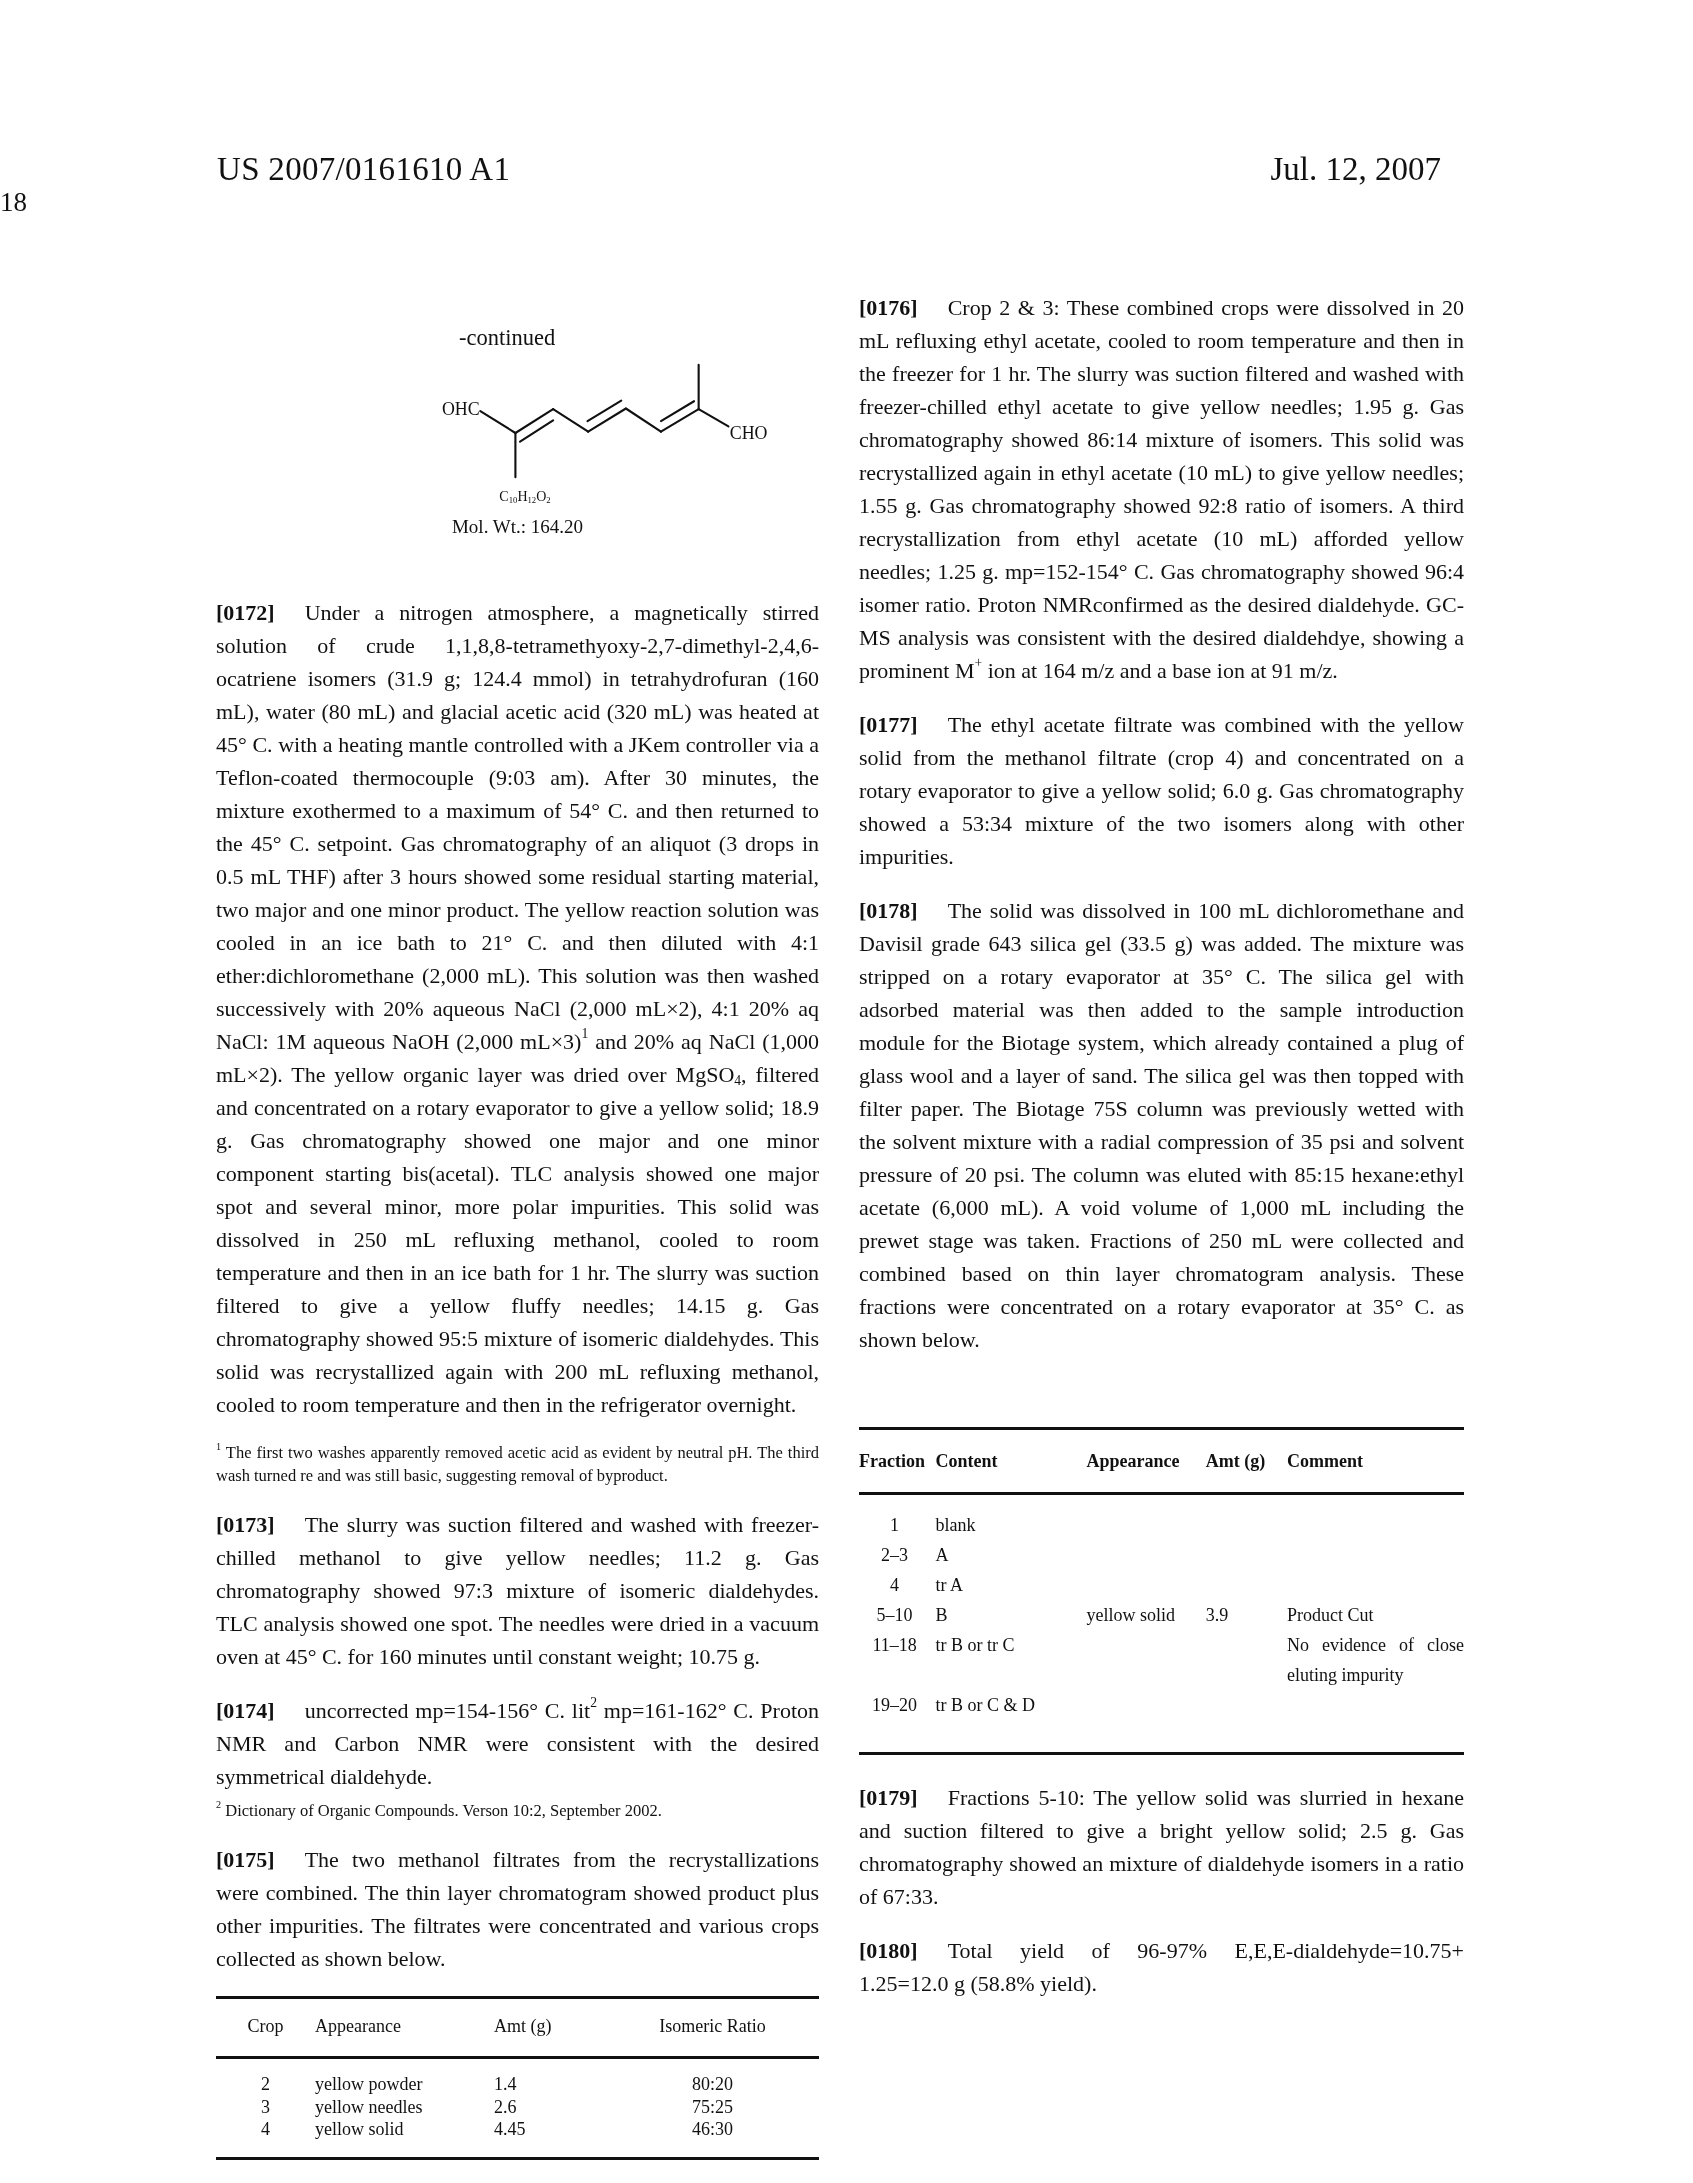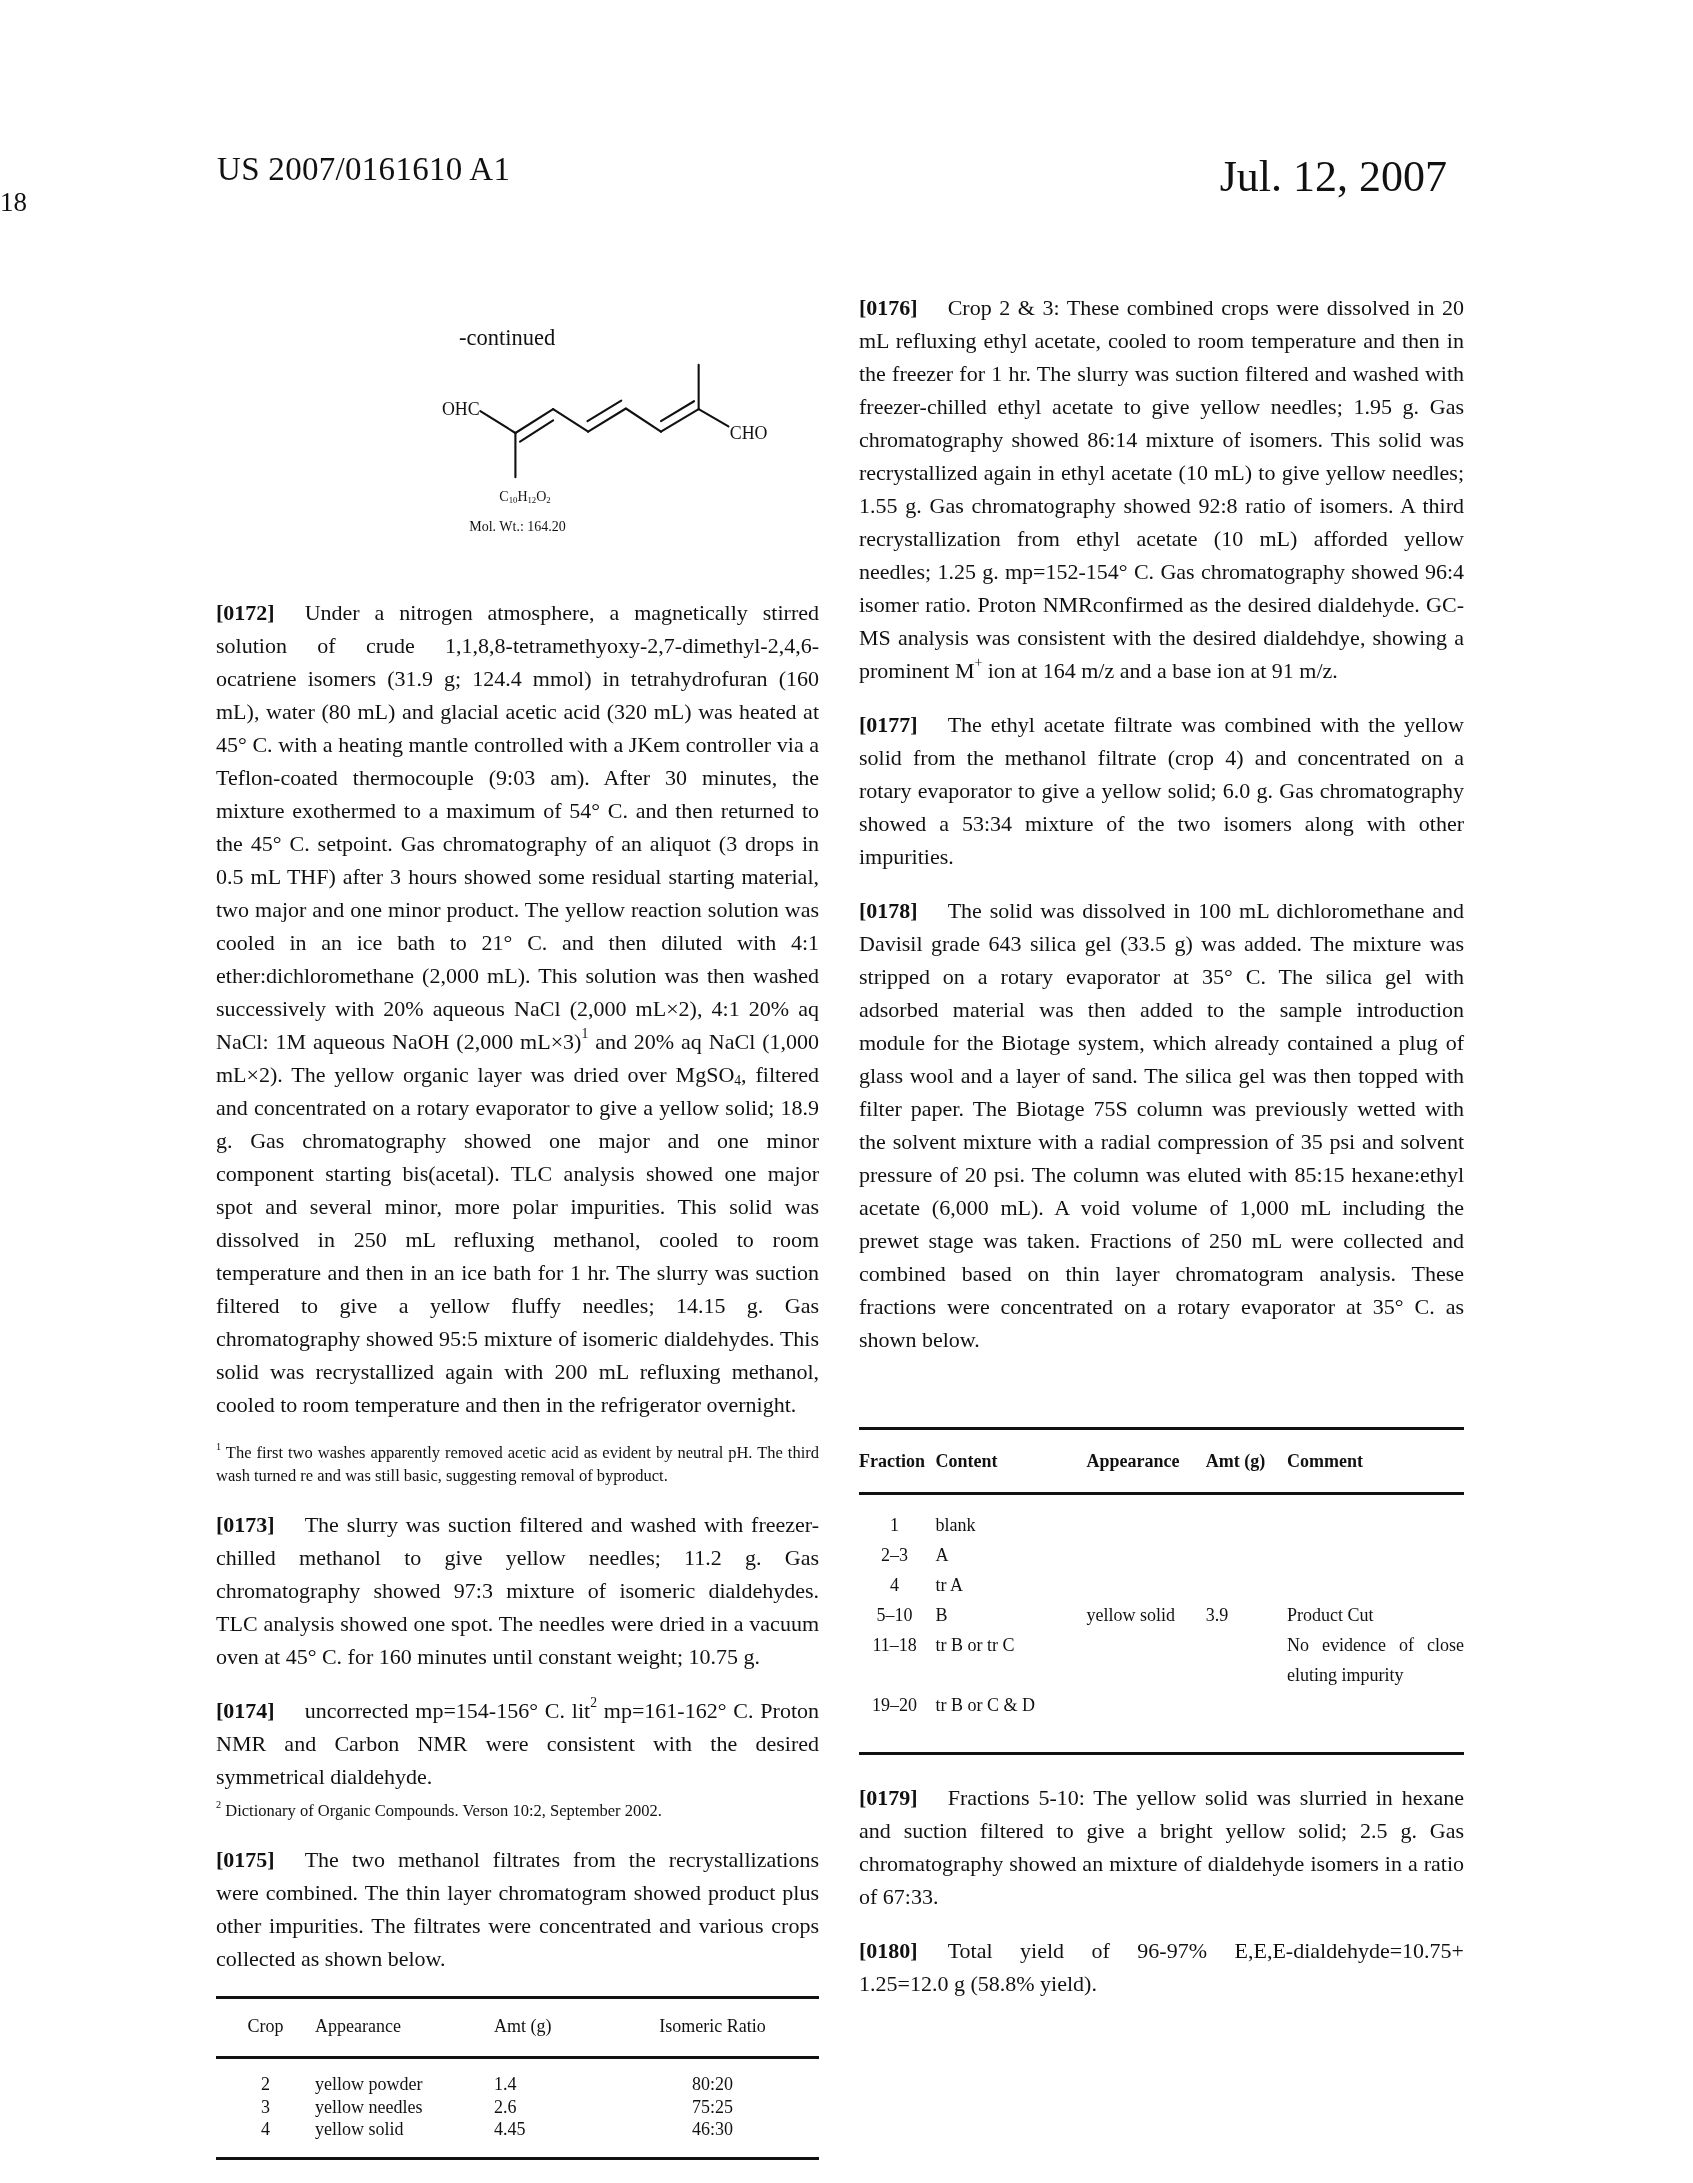--- a/index.html
+++ b/index.html
@@ -1,40 +1,40 @@
 <!DOCTYPE html>
 <html style="font-size:10.6px"><head>
 <meta charset="utf-8">
 <style>
   html, body { margin: 0; padding: 0; background: #ffffff; }
   body {
     width: 1694px; height: 2183px; position: relative; overflow: hidden;
     font-family: "Liberation Serif", "DejaVu Serif", serif; color: #111111;
   }
   .hdr-left { position: absolute; left: 217px; top: 151px; font-size: 33px; letter-spacing: 0.3px; }
-  .hdr-right { position: absolute; right: 247px; top: 151px; font-size: 44px; }
+  .hdr-right { position: absolute; right: 253px; top: 151px; font-size: 33px; }
   .hdr-page { position: absolute; left: 0; right: 0; top: 187px; text-align: left; font-size: 27px; font-family: Liberation Serif, serif; }
 
   .col { position: absolute; font-size: 22px; line-height: 33px; text-align: justify; }
   .col-left { left: 216px; top: 318px; width: 603px; }
   .col-right { left: 859px; top: 291px; width: 605px; }
 
   .para { margin: 0 0 21px 0; hyphens: manual; }
   .para-num { font-weight: bold; margin-right: 30px; }
   sup { font-size: 0.62em; line-height: 0; vertical-align: 0.8em; }
   sub { font-size: 0.62em; line-height: 0; vertical-align: -0.25em; }
 
   .footnote { font-size: 16.5px; line-height: 22.5px; margin: 1.3px 0 21px 0; text-align: justify; }
 
   
   .structure { position: relative; height: 278px; margin-bottom: 0px; }
   .continued { position: absolute; left: 243px; top: 2.6px; font-size: 22.5px; }
   .mol-svg { position: absolute; left: 218px; top: 26.5px; width: 397px; height: 172px; }
   .formula { position: absolute; left: 15px; right: 0; top: 169px; text-align: center; font-size: 14px; line-height: 20px; }
-  .molwt { position: absolute; left: 0; right: 0; top: 192px; text-align: center; font-size: 14px; }
+  .molwt { position: absolute; left: 0; right: 0; top: 192px; text-align: center; font-size: 19px; }
 
   
   table { border-collapse: collapse; width: 100%; }
   .tbl-wrap { margin: 17px 0 26.5px 0; }
   .thick-top { border-top: 3.3px solid #111; }
   .thick-bottom { border-bottom: 3.3px solid #111; }
   .crop-tbl { font-size: 18px; line-height: 22.5px; }
   .crop-tbl th { font-weight: normal; padding: 16px 0 18px 0; text-align: left; border-bottom: 3.3px solid #111; }
   .crop-tbl td { padding: 0; }
   .crop-tbl tbody tr:first-child td { padding-top: 14.6px; }

